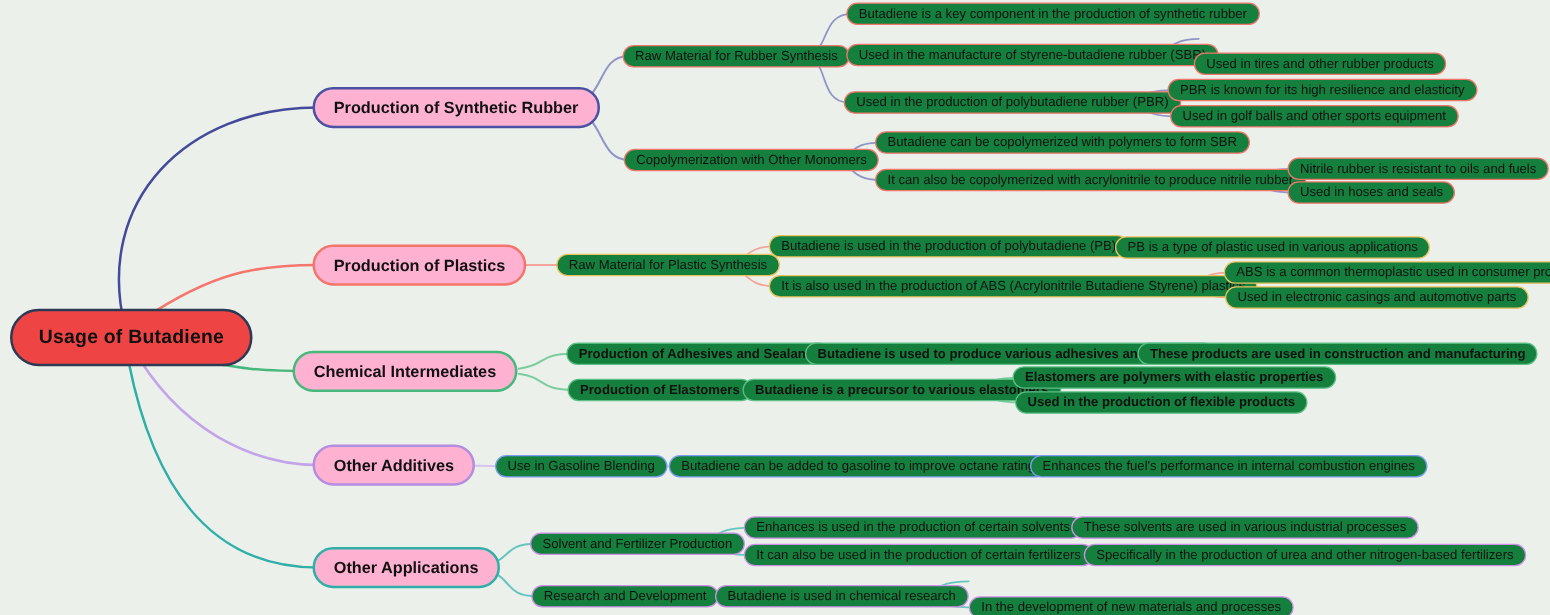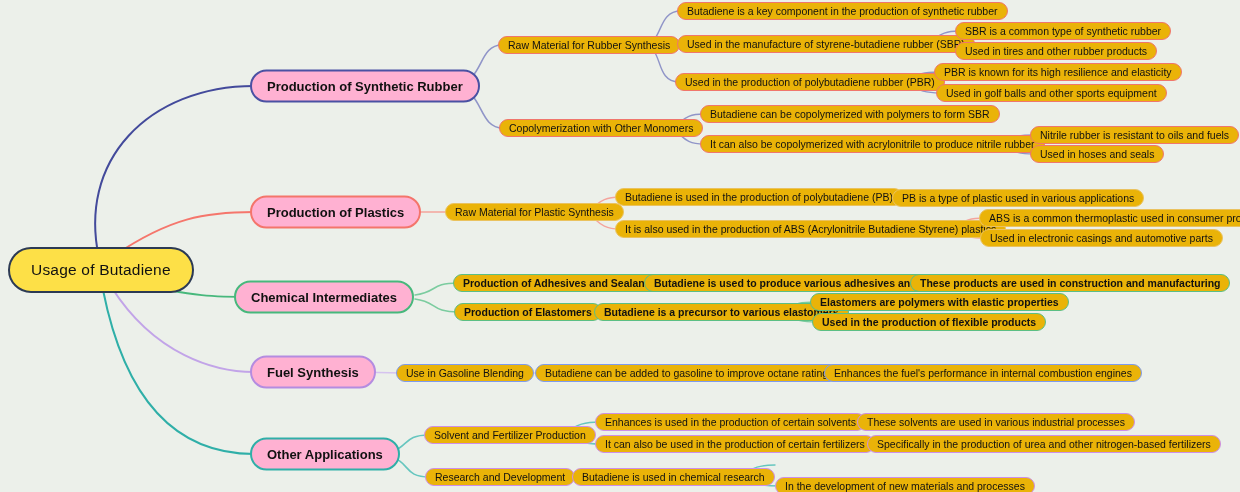--- a/index.html
+++ b/index.html
@@ -9,23 +9,23 @@
   #links path{fill:none;stroke-linecap:round;}
   .rootlink{stroke-width:2px;}
   .sublink{stroke-width:1.6px;}
   .leaflink{stroke-width:1.4px;}
   .lk-b1{stroke:#434a9b;} .lk-b1s{stroke:#9095c8;}
   .lk-b2{stroke:#f5766c;} .lk-b2s{stroke:#f4a49c;}
   .lk-b3{stroke:#47b87c;} .lk-b3s{stroke:#7bcc9f;}
   .lk-b4{stroke:#c2a4e8;} .lk-b4s{stroke:#d5c3ef;}
   .lk-b5{stroke:#2fafa8;} .lk-b5s{stroke:#66c6bf;}
   .node{position:absolute;transform:translateY(-50%);white-space:nowrap;
-        color:#111;background:#eab308;border-style:solid;cursor:pointer;}
-  .root{background:#fde047;border:2.5px solid #2c3a54;border-radius:25px;
-        font-size:15.5px;font-weight:normal;padding:12px 21px;letter-spacing:.2px;}
+        color:#111;background:#15803d;border-style:solid;cursor:pointer;}
+  .root{background:#ef4444;border:2.5px solid #2c3a54;border-radius:25px;
+        font-size:15.5px;font-weight:bold;padding:12px 21px;letter-spacing:.2px;}
   .branch{background:#ffb1d2;border-width:2px;border-radius:17px;
         font-size:13px;font-weight:bold;padding:7px 15px;}
   .leaf{border-width:1.4px;border-radius:9px;font-size:10.5px;padding:2px 9px;}
   .bd-b1{border-color:#4a51a3;}  .bd-b1s{border-color:#f0766c;}
   .bd-b2{border-color:#f4756b;}  .bd-b2s{border-color:#eac25f;}
   .bd-b3{border-color:#47b87c;}  .bd-b3s{border-color:#5bbf85;font-weight:bold;}
   .bd-b4{border-color:#b48ce0;}  .bd-b4s{border-color:#7d9bf0;}
   .bd-b5{border-color:#2fafa8;}  .bd-b5s{border-color:#cd8fe8;}
 </style>
 </head>
@@ -86,21 +86,20 @@
   </svg>
 
   <div class="node root" style="left:8px;top:270px">Usage of Butadiene</div>
 
   <div class="node branch bd-b1" style="left:250px;top:86px">Production of Synthetic Rubber</div>
   <div class="node leaf bd-b1s" style="left:498px;top:45px">Raw Material for Rubber Synthesis</div>
   <div class="node leaf bd-b1s" style="left:499px;top:128px">Copolymerization with Other Monomers</div>
   <div class="node leaf bd-b1s" style="left:677px;top:11px">Butadiene is a key component in the production of synthetic rubber</div>
   <div class="node leaf bd-b1s" style="left:677px;top:44px">Used in the manufacture of styrene-butadiene rubber (SBR)</div>
   <div class="node leaf bd-b1s" style="left:675px;top:82px">Used in the production of polybutadiene rubber (PBR)</div>
-  <div class="node leaf bd-b1s" style="left:955px;top:31px">SBR is a common type of synthetic rubber</div>
   <div class="node leaf bd-b1s" style="left:955px;top:51px">Used in tires and other rubber products</div>
   <div class="node leaf bd-b1s" style="left:934px;top:72px">PBR is known for its high resilience and elasticity</div>
   <div class="node leaf bd-b1s" style="left:936px;top:93px">Used in golf balls and other sports equipment</div>
   <div class="node leaf bd-b1s" style="left:700px;top:114px">Butadiene can be copolymerized with polymers to form SBR</div>
   <div class="node leaf bd-b1s" style="left:700px;top:144px">It can also be copolymerized with acrylonitrile to produce nitrile rubber</div>
   <div class="node leaf bd-b1s" style="left:1030px;top:135px">Nitrile rubber is resistant to oils and fuels</div>
   <div class="node leaf bd-b1s" style="left:1030px;top:154px">Used in hoses and seals</div>
 
   <div class="node branch bd-b2" style="left:250px;top:212px">Production of Plastics</div>
   <div class="node leaf bd-b2s" style="left:445px;top:212px">Raw Material for Plastic Synthesis</div>
@@ -112,21 +111,21 @@
 
   <div class="node branch bd-b3" style="left:234px;top:297px">Chemical Intermediates</div>
   <div class="node leaf bd-b3s" style="left:453px;top:283px">Production of Adhesives and Sealants</div>
   <div class="node leaf bd-b3s" style="left:454px;top:312px">Production of Elastomers</div>
   <div class="node leaf bd-b3s" style="left:644px;top:283px">Butadiene is used to produce various adhesives and sealants</div>
   <div class="node leaf bd-b3s" style="left:910px;top:283px">These products are used in construction and manufacturing</div>
   <div class="node leaf bd-b3s" style="left:594px;top:312px">Butadiene is a precursor to various elastomers</div>
   <div class="node leaf bd-b3s" style="left:810px;top:302px">Elastomers are polymers with elastic properties</div>
   <div class="node leaf bd-b3s" style="left:812px;top:322px">Used in the production of flexible products</div>
 
-  <div class="node branch bd-b4" style="left:250px;top:372px">Fuel Synthesis</div>
+  <div class="node branch bd-b4" style="left:250px;top:372px">Other Additives</div>
   <div class="node leaf bd-b4s" style="left:396px;top:373px">Use in Gasoline Blending</div>
   <div class="node leaf bd-b4s" style="left:535px;top:373px">Butadiene can be added to gasoline to improve octane rating</div>
   <div class="node leaf bd-b4s" style="left:824px;top:373px">Enhances the fuel's performance in internal combustion engines</div>
 
   <div class="node branch bd-b5" style="left:250px;top:454px">Other Applications</div>
   <div class="node leaf bd-b5s" style="left:424px;top:435px">Solvent and Fertilizer Production</div>
   <div class="node leaf bd-b5s" style="left:425px;top:477px">Research and Development</div>
   <div class="node leaf bd-b5s" style="left:595px;top:422px">Enhances is used in the production of certain solvents</div>
   <div class="node leaf bd-b5s" style="left:595px;top:444px">It can also be used in the production of certain fertilizers</div>
   <div class="node leaf bd-b5s" style="left:857px;top:422px">These solvents are used in various industrial processes</div>

